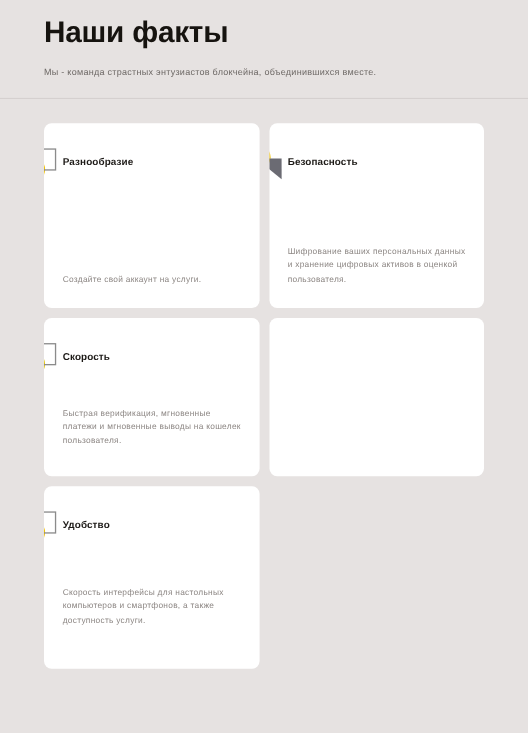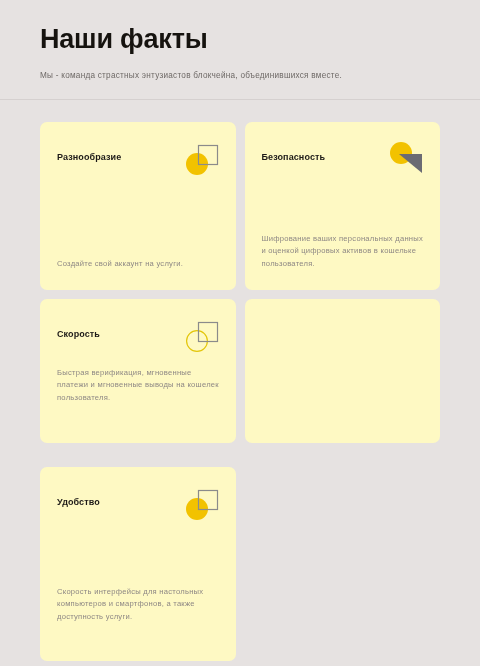--- a/index.html
+++ b/index.html
@@ -17,21 +17,21 @@
 
   .page {
     position: relative;
     width: 480px;
     height: 666px;
     box-sizing: border-box;
   }
 
   
   .header {
-    padding: 22px 40px 0 40px;
+    padding: 12px 40px 0 40px;
   }
   .page-title {
     margin: 0;
     font-size: 27px;
     line-height: 34px;
     font-weight: 700;
     letter-spacing: -0.2px;
     color: #16130f;
   }
   .page-subtitle {
@@ -54,31 +54,30 @@
     padding: 0 40px;
     display: grid;
     grid-template-columns: 1fr 1fr;
     column-gap: 9px;
     row-gap: 9px;
     box-sizing: border-box;
   }
 
   .card {
     position: relative;
-    background: #fef9c3;
+    background: #ffffff;
     border-radius: 7px;
     box-sizing: border-box;
     padding: 18px 12px 16px 17px;
     display: flex;
-    flex-direction: column;
     overflow: hidden;
   }
   .card.tall   { height: 168px; }
   .card.mid    { height: 144px; }
-  .card.last   { height: 194px; margin-top: 15px; }
+  .card.last   { height: 166px; }
 
   .card-head {
     position: relative;
     height: 42px;
     flex: 0 0 auto;
   }
   .card-title {
     position: absolute;
     left: 0;
     top: 12px;
@@ -105,21 +104,21 @@
   .card-desc {
     margin: 0;
     font-size: 7.6px;
     line-height: 12.4px;
     letter-spacing: 0.25px;
     color: #8d8784;
   }
 
   
   .card.tall .card-desc { margin-bottom: 4px; }
-  .card.mid  .card-desc { margin-bottom: 23px; }
+  .card.mid  .card-desc { margin-bottom: 10px; }
   .card.last .card-desc { margin-bottom: 22px; }
 </style>
 </head>
 <body>
 
 <div class="page">
 
   <div class="header">
     <h1 class="page-title">Наши факты</h1>
     <p class="page-subtitle">Мы - команда страстных энтузиастов блокчейна, объединившихся вместе.</p>
@@ -147,21 +146,21 @@
       <div class="card-head">
         <h2 class="card-title">Безопасность</h2>
         <span class="card-icon">
           <svg viewBox="0 0 42 42" xmlns="http://www.w3.org/2000/svg">
             <circle cx="15" cy="13" r="11" fill="#f2c200"></circle>
             <polygon points="13,14 36,14 36,33" fill="#6b6b73"></polygon>
           </svg>
         </span>
       </div>
       <div class="card-body">
-        <p class="card-desc">Шифрование ваших персональных данных и оценкой цифровых активов в кошельке пользователя.</p>
+        <p class="card-desc">Шифрование ваших персональных данных и хранение цифровых активов в оценкой пользователя.</p>
       </div>
     </div>
 
     <div class="card mid">
       <div class="card-head">
         <h2 class="card-title">Скорость</h2>
         <span class="card-icon">
           <svg viewBox="0 0 42 42" xmlns="http://www.w3.org/2000/svg">
             <circle cx="15" cy="24" r="10.4" fill="none" stroke="#e3c60c" stroke-width="1.2"></circle>
             <rect x="16.5" y="5.5" width="19" height="19" fill="none" stroke="#8b8b8b" stroke-width="1.2"></rect>

